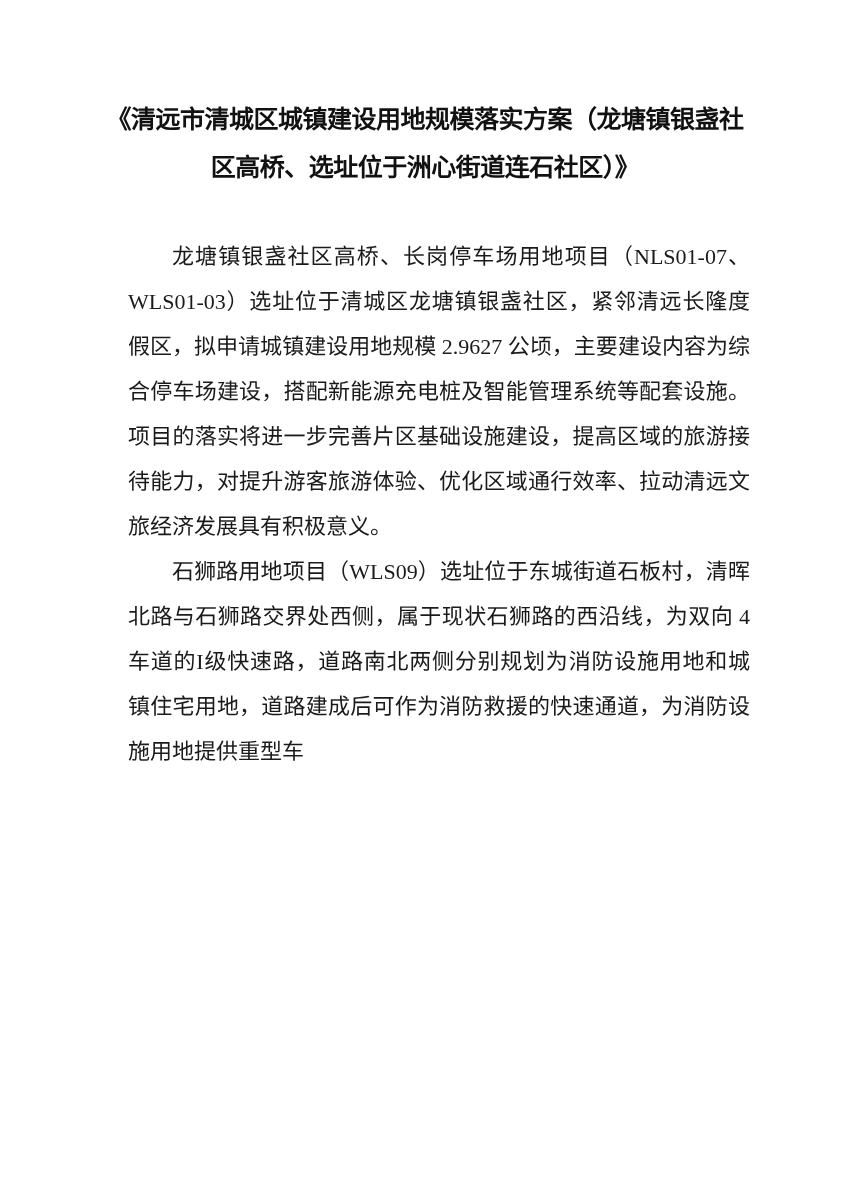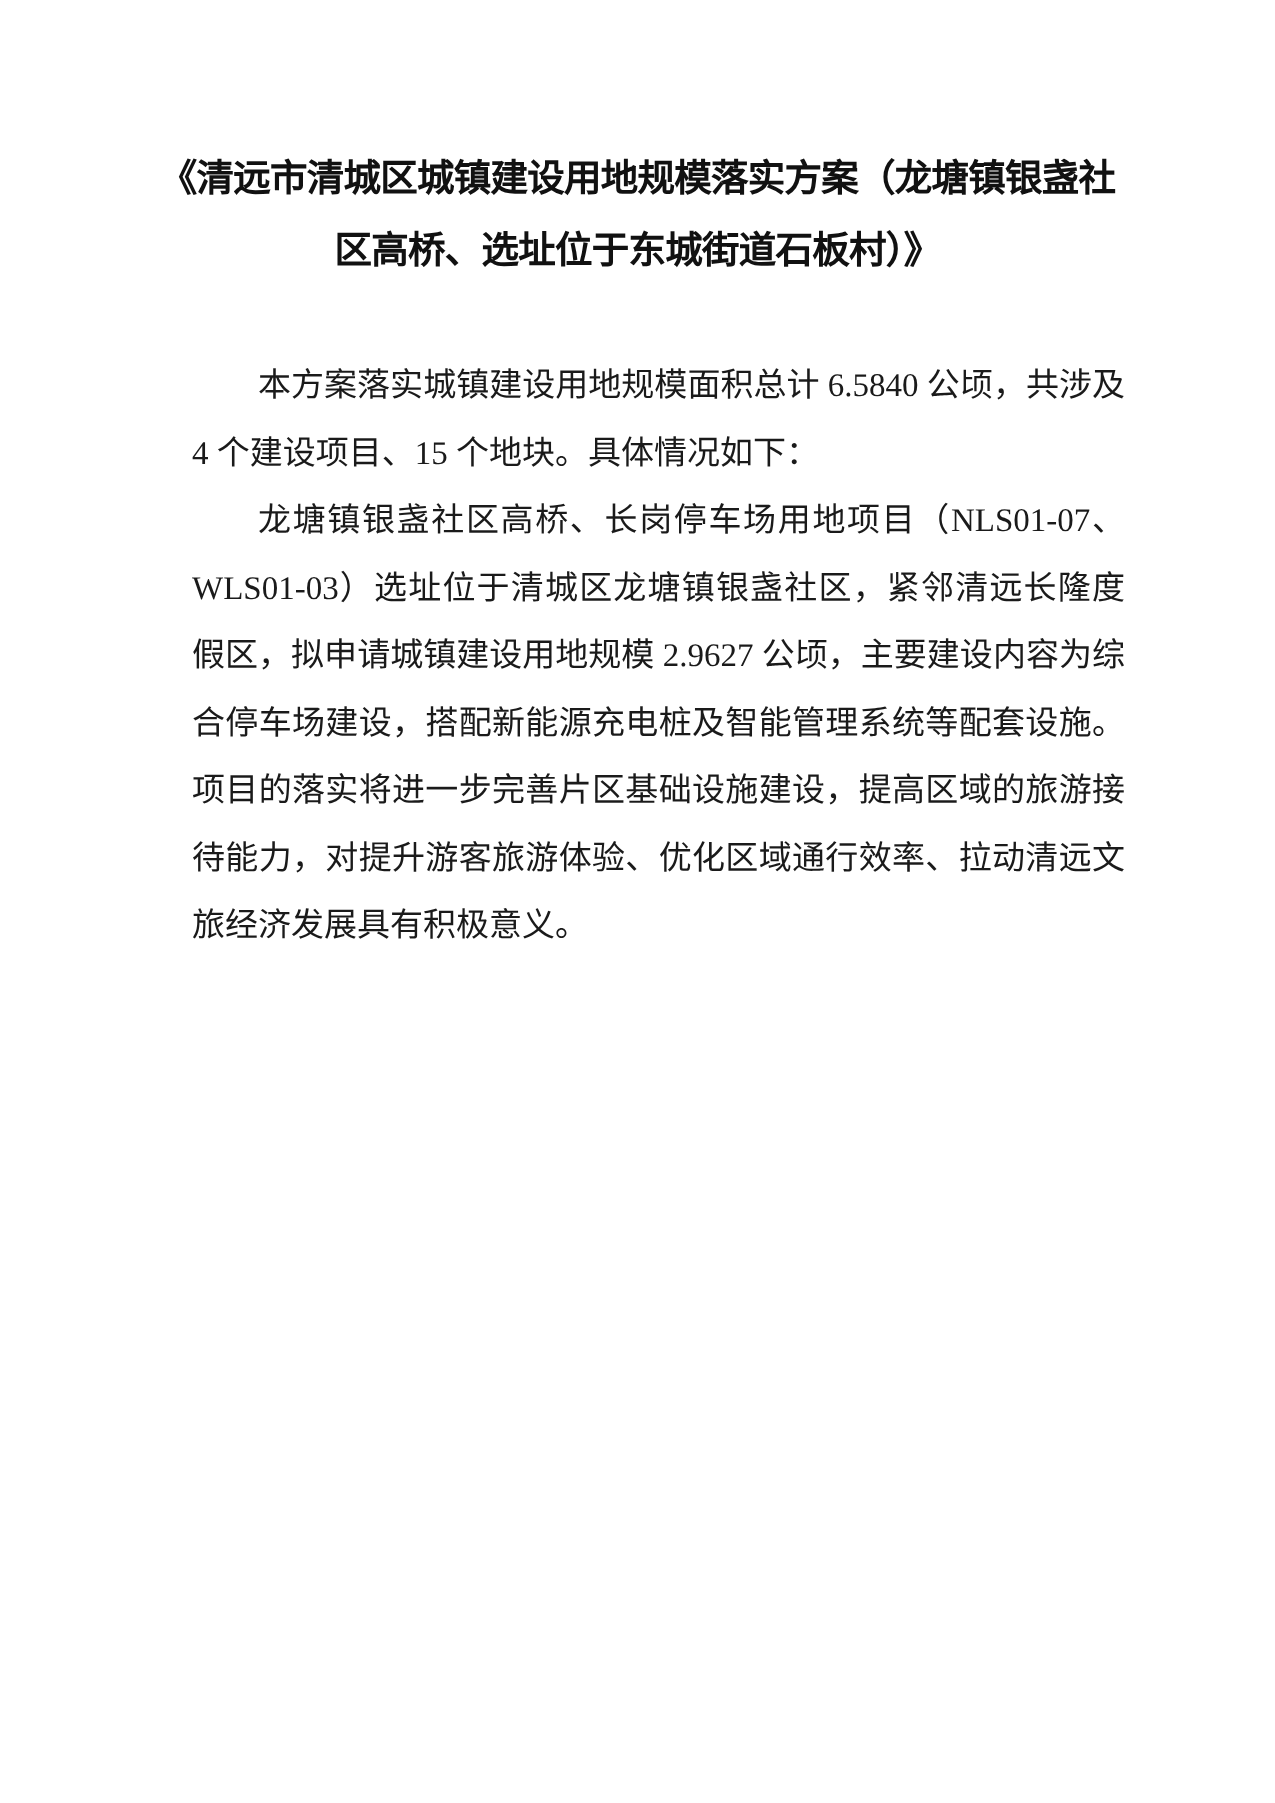--- a/index.html
+++ b/index.html
@@ -44,20 +44,20 @@
     text-indent: 2em;
     word-break: break-word;
   }
 </style>
 </head>
 <body>
 
 <div class="page">
   <h1 class="doc-title">
     <span class="title-line">《清远市清城区城镇建设用地规模落实方案（龙塘镇银盏社</span>
-    <span class="title-line">区高桥、选址位于东城街道石板村）》</span>
+    <span class="title-line">区高桥、选址位于洲心街道连石社区）》</span>
   </h1>
 
   <div class="doc-content">
-    <p>本方案落实城镇建设用地规模面积总计 6.5840 公顷，共涉及 4 个建设项目、15 个地块。具体情况如下：</p>
     <p>龙塘镇银盏社区高桥、长岗停车场用地项目（NLS01-07、WLS01-03）选址位于清城区龙塘镇银盏社区，紧邻清远长隆度假区，拟申请城镇建设用地规模 2.9627 公顷，主要建设内容为综合停车场建设，搭配新能源充电桩及智能管理系统等配套设施。项目的落实将进一步完善片区基础设施建设，提高区域的旅游接待能力，对提升游客旅游体验、优化区域通行效率、拉动清远文旅经济发展具有积极意义。</p>
+    <p>石狮路用地项目（WLS09）选址位于东城街道石板村，清晖北路与石狮路交界处西侧，属于现状石狮路的西沿线，为双向 4 车道的I级快速路，道路南北两侧分别规划为消防设施用地和城镇住宅用地，道路建成后可作为消防救援的快速通道，为消防设施用地提供重型车</p>
   </div>
 </div>
 
 </body></html>

